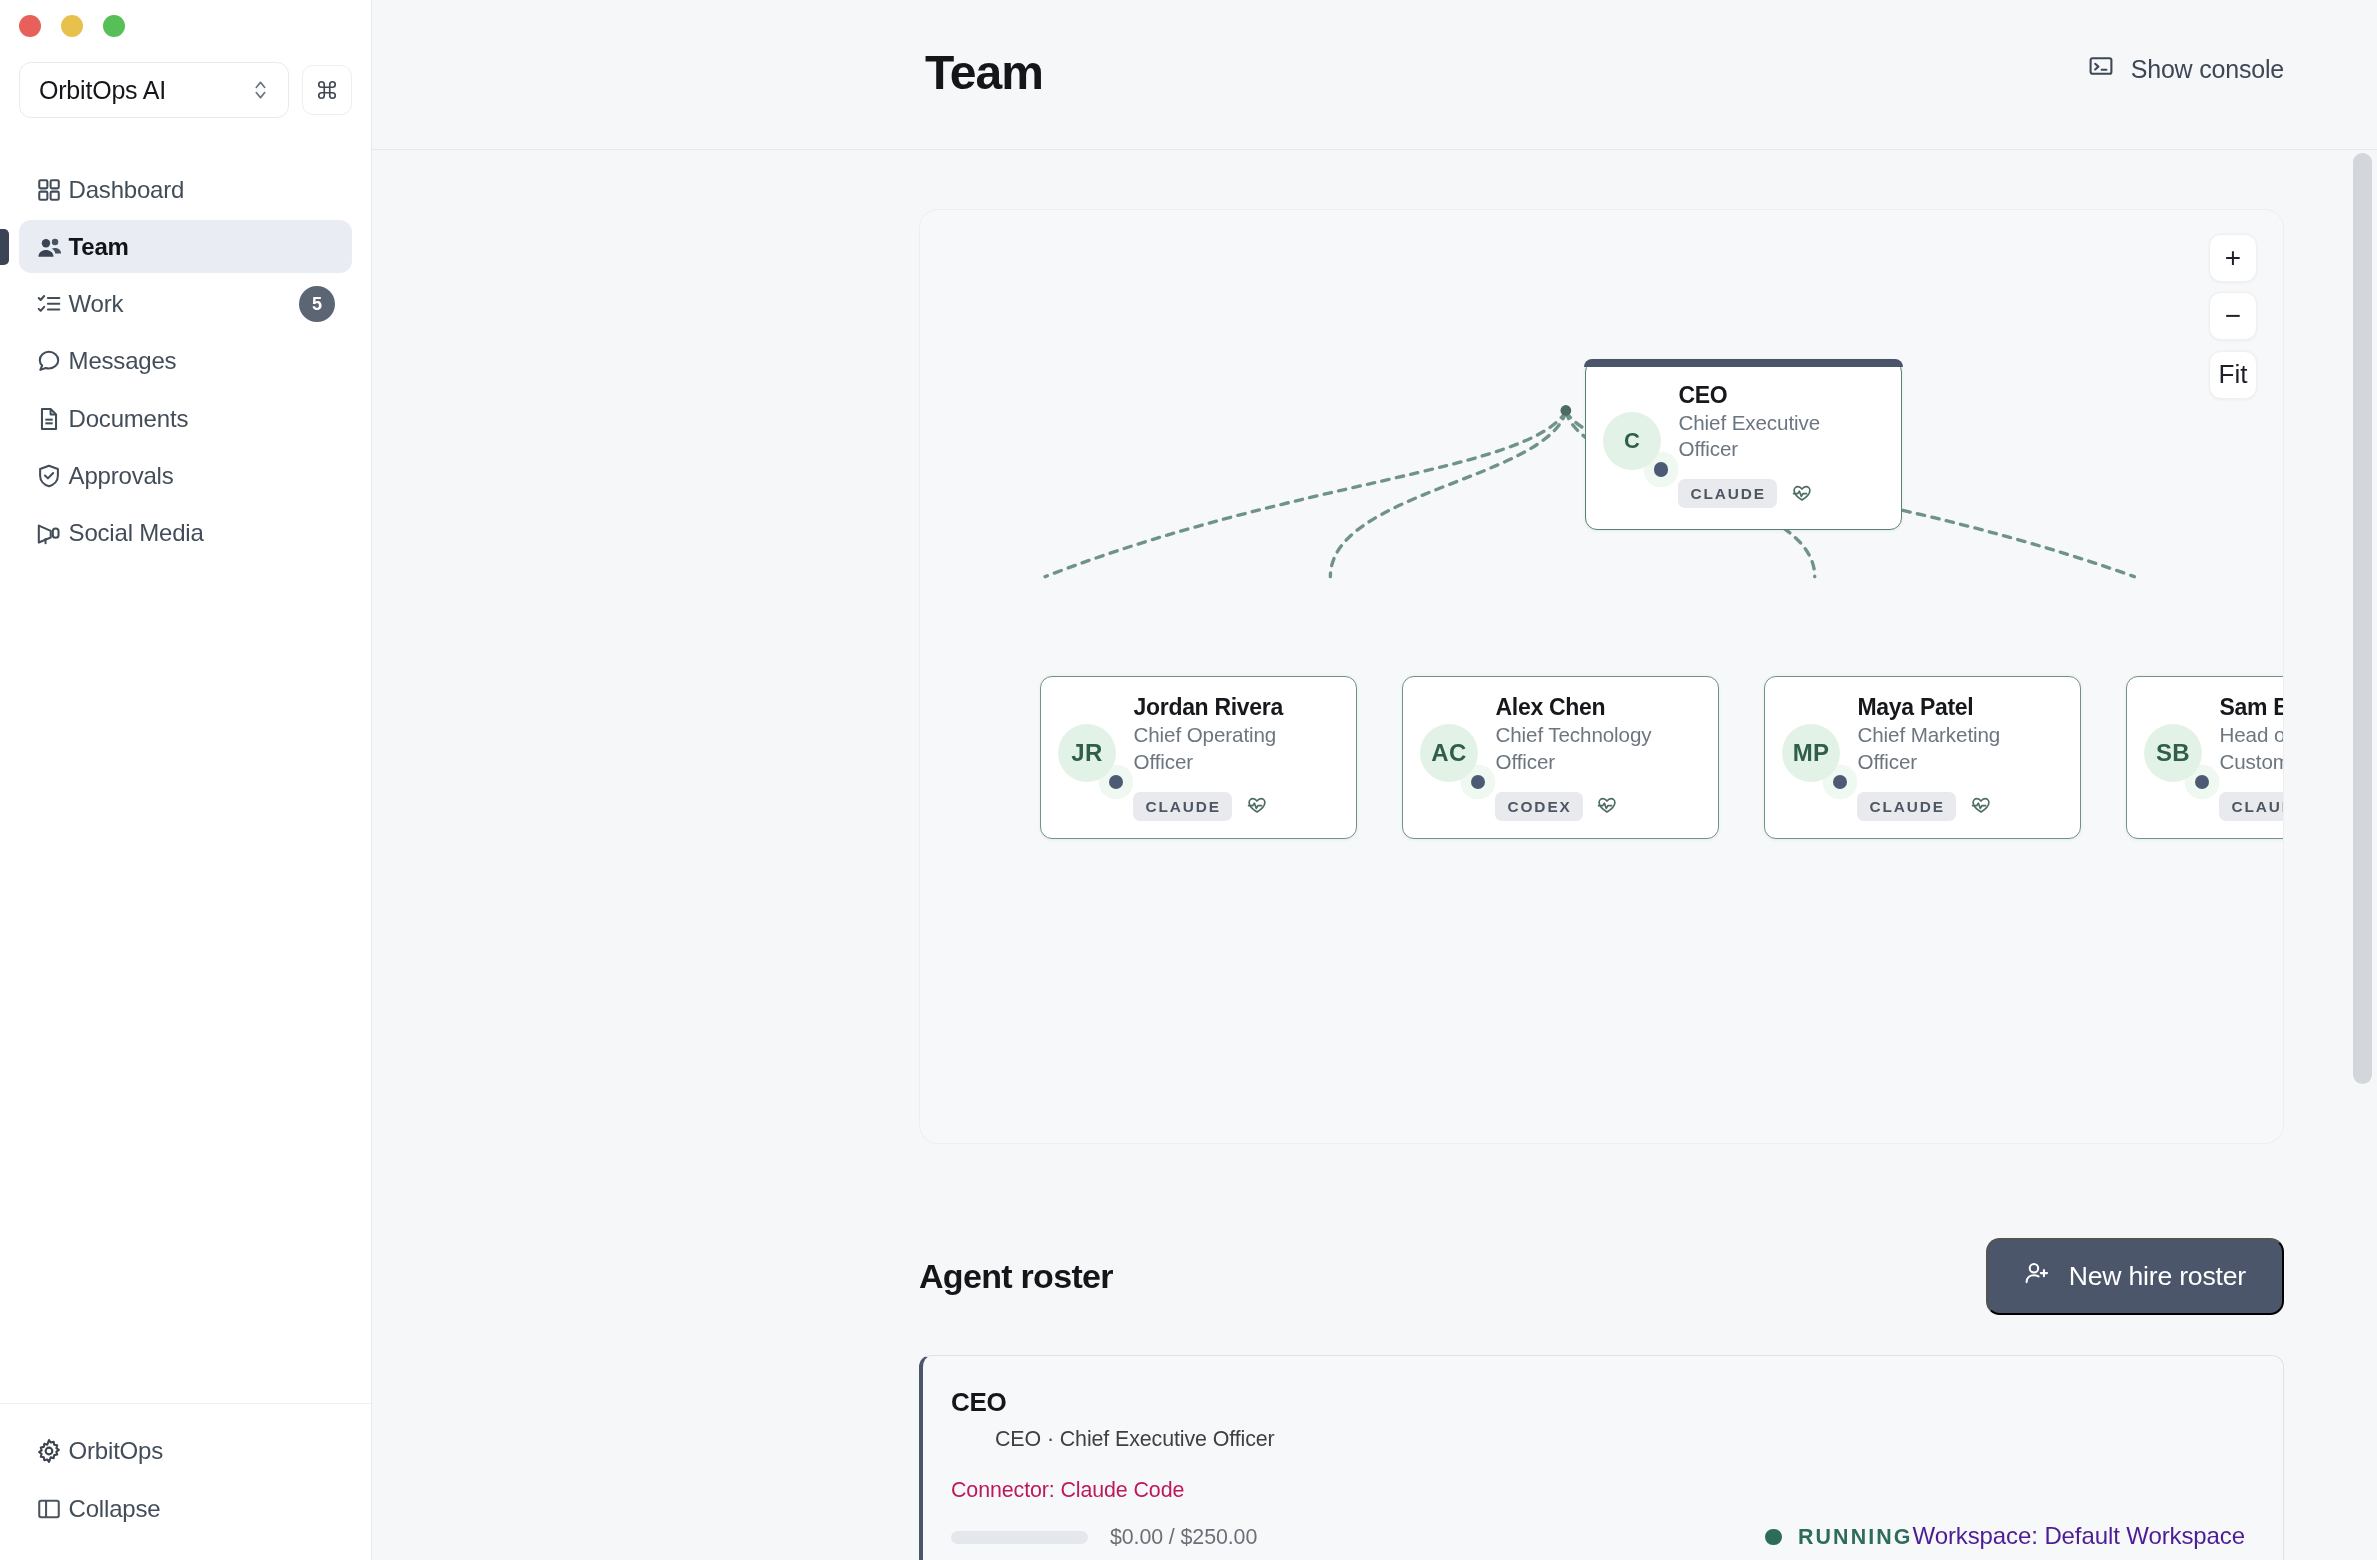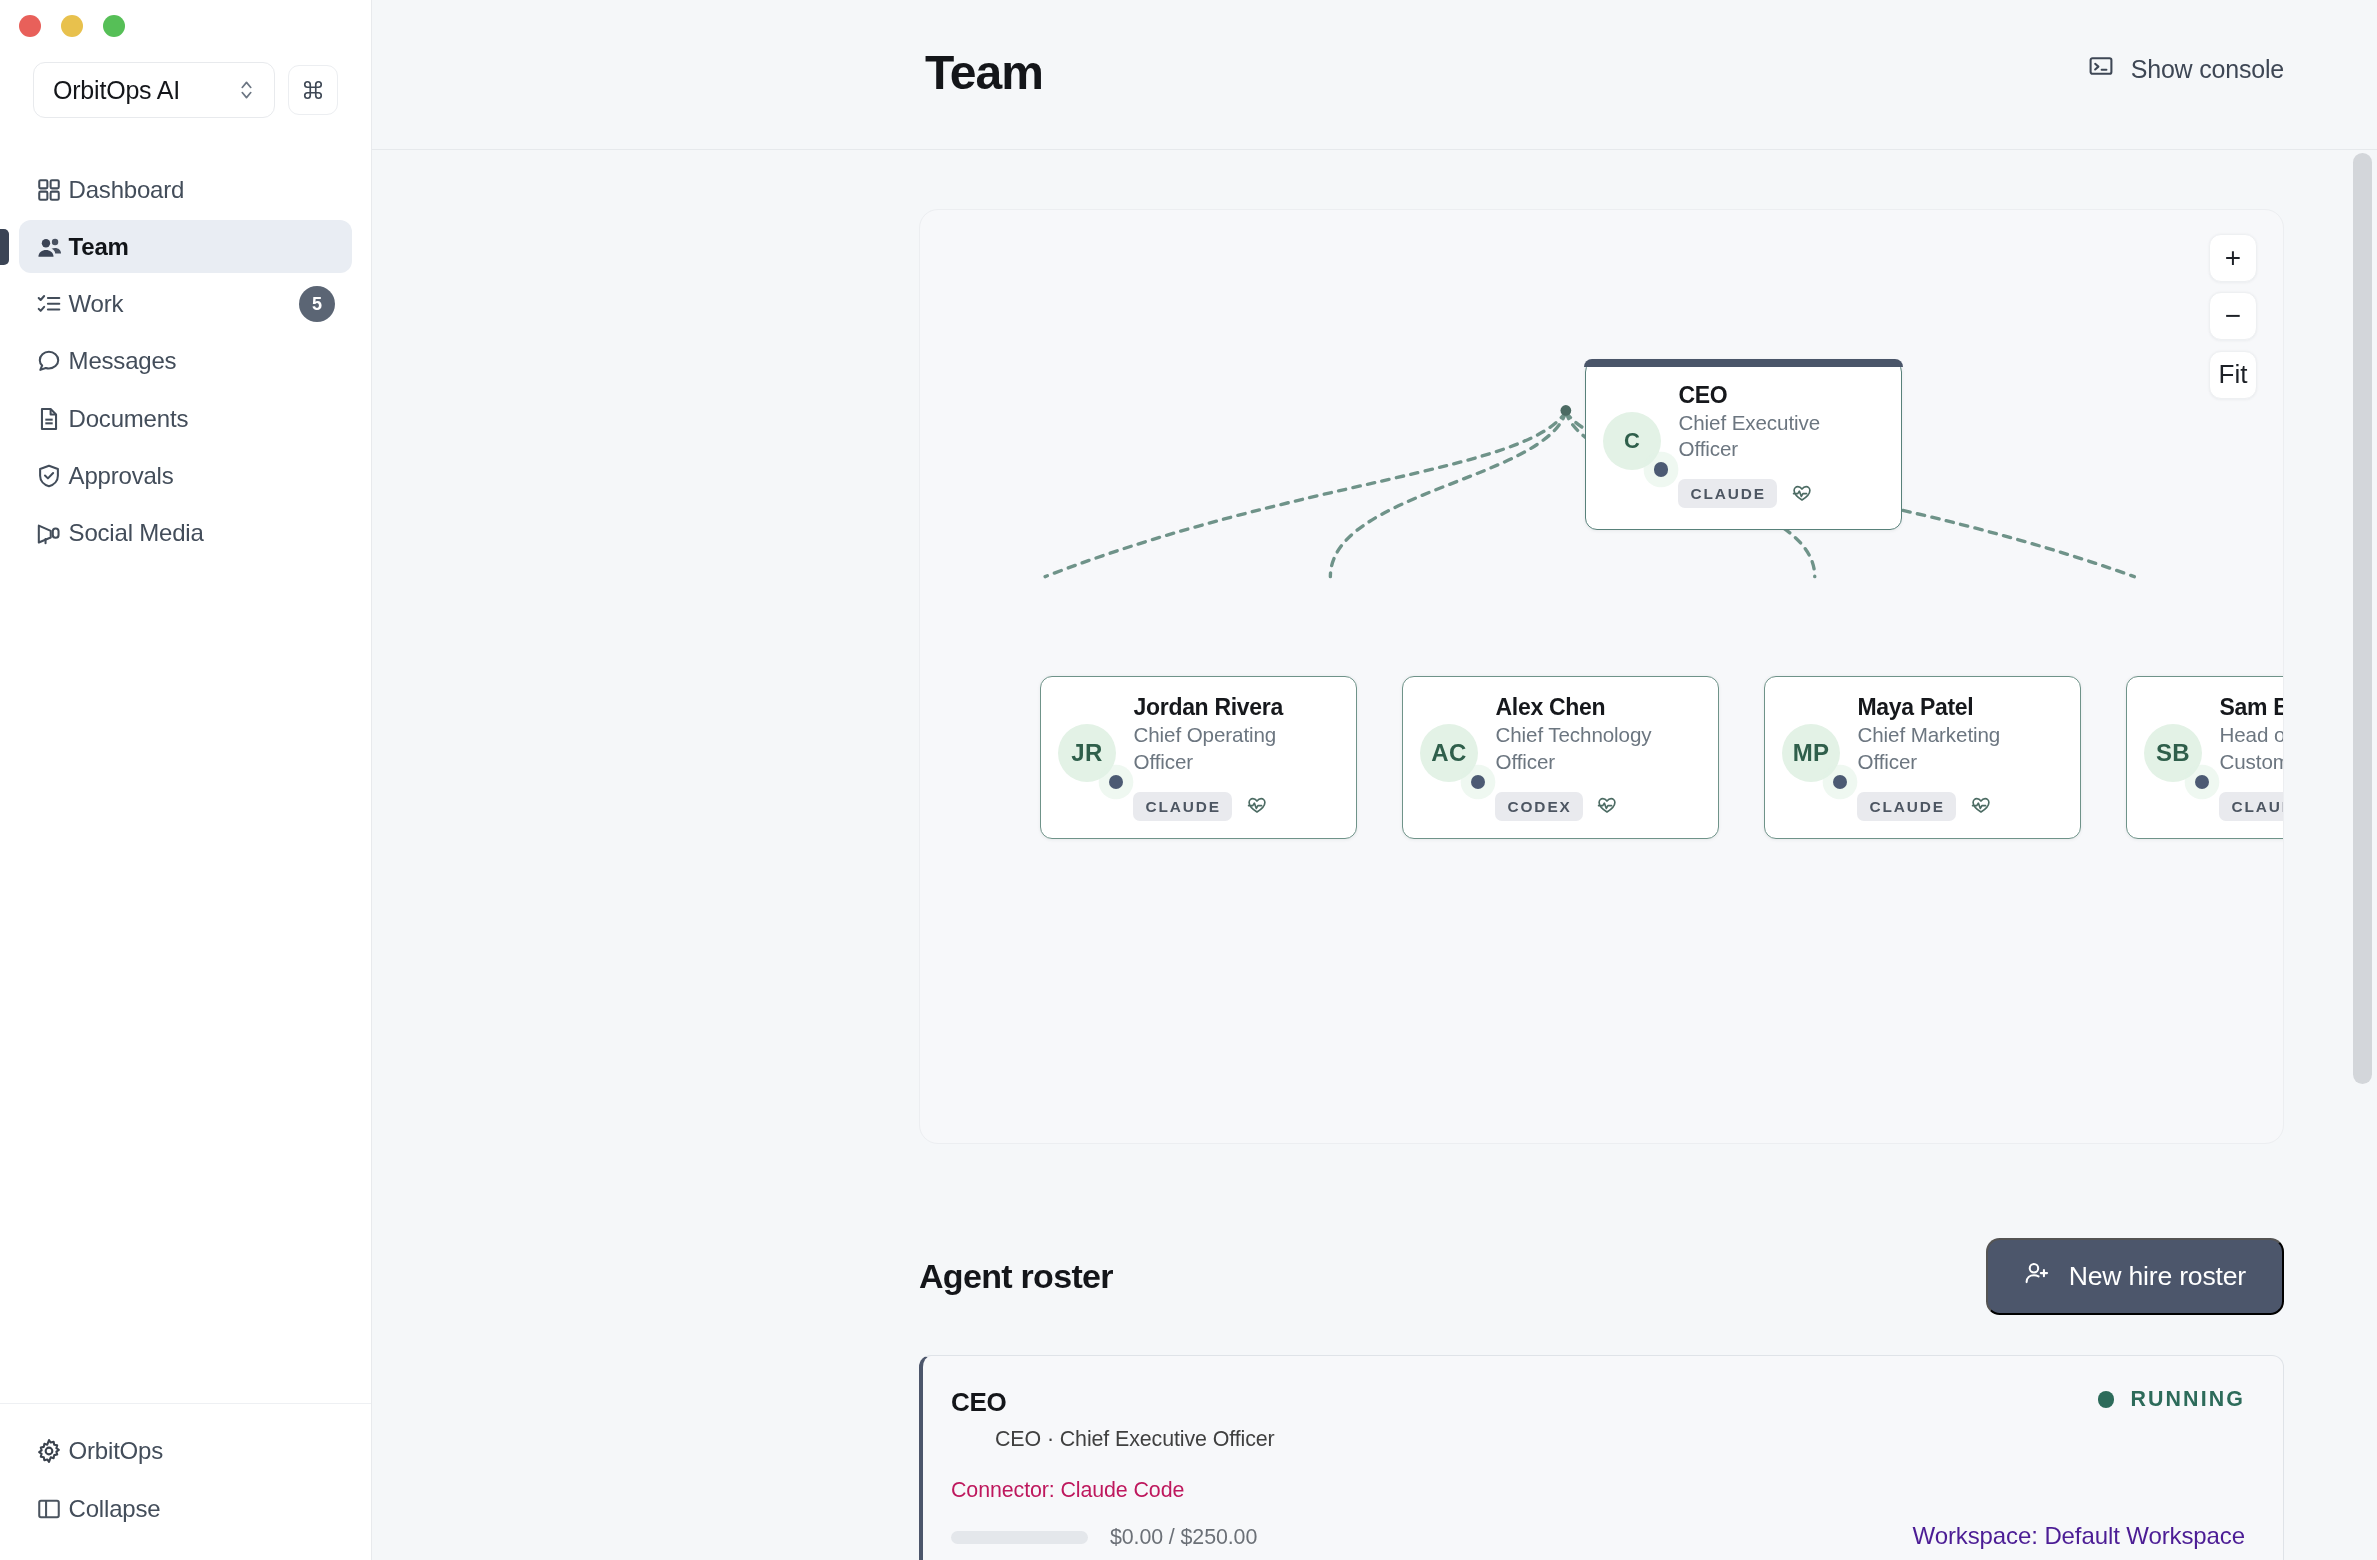--- a/index.html
+++ b/index.html
@@ -25,21 +25,21 @@
     padding: 14.6px 0 0 19px;
     height: 50px; align-items: flex-start;
   }
   .dot { width: 22px; height: 22px; border-radius: 50%; }
   .dot.red { background: #e8605a; }
   .dot.yellow { background: #e8c14d; }
   .dot.green { background: #56bf57; }
 
   .org-row {
     display: flex; align-items: center; gap: 13px;
-    padding: 0 33px; margin-top: 12px;
+    padding: 0 19px; margin-top: 12px;
   }
   .org-select {
     flex: 1; height: 56px;
     border: 0.9px solid #e8eaed; border-radius: 12px;
     background: #fff;
     display: flex; align-items: center; justify-content: space-between;
     padding: 0 19px;
   }
   .org-name { font-size: 25px; color: #14161a; letter-spacing: -0.2px; }
   .chev { display: flex; flex-direction: column; gap: 3.4px; align-items: center; color: #5f6b7a; }
@@ -200,21 +200,21 @@
     position: relative;
   }
   .rc-left { display: flex; flex-direction: column; }
   .rc-name { font-size: 26px; font-weight: bold; color: #14161a; letter-spacing: -0.3px; }
   .rc-sub { font-size: 21.4px; color: #404040; margin-top: 8.6px; letter-spacing: -0.1px; margin-left: 44px; }
   .rc-conn { font-size: 21.4px; color: #be185d; margin-top: 26px; letter-spacing: -0.1px; }
   .rc-budget { display: flex; align-items: center; gap: 22px; margin-top: 22px; }
   .bar-track { width: 137px; height: 13px; border-radius: 6.9px; background: #e4e7eb; }
   .bar-fill { height: 100%; border-radius: 6.9px; background: #4c566b; }
   .rc-budget-text { font-size: 21.4px; color: #6b7077; letter-spacing: -0.1px; }
-  .rc-right { display: flex; flex-direction: column; align-items: flex-end; justify-content: space-between; }
+  .rc-right { display: flex; align-items: flex-end; justify-content: space-between; }
   .rc-status { display: flex; align-items: center; gap: 16.3px; }
   .rc-status-dot { width: 16.3px; height: 16.3px; border-radius: 50%; background: #2d6b5a; }
   .rc-status-txt { font-size: 21.4px; font-weight: bold; color: #2d6b5a; letter-spacing: 2.1px; }
   .rc-ws { font-size: 24px; color: #4c1d95; letter-spacing: -0.1px; }
 
   .vscroll {
     position: absolute; right: 5.1px; top: 153px;
     width: 19px; height: 931px; border-radius: 9.4px;
     background: #d3d6da;
     z-index: 20;

